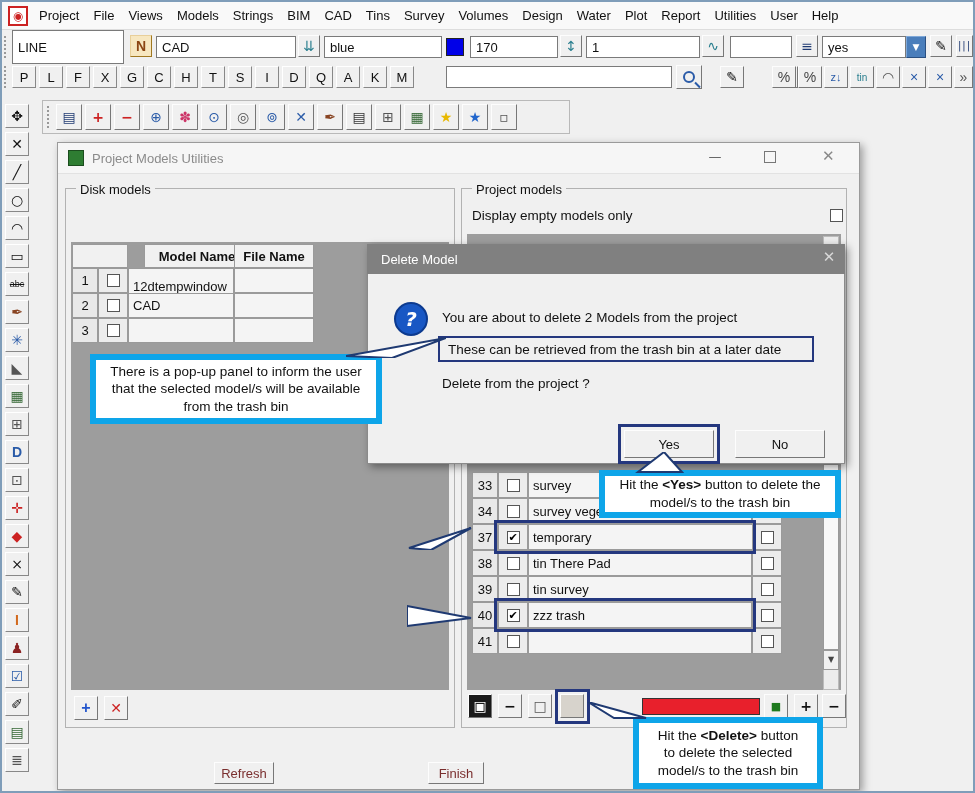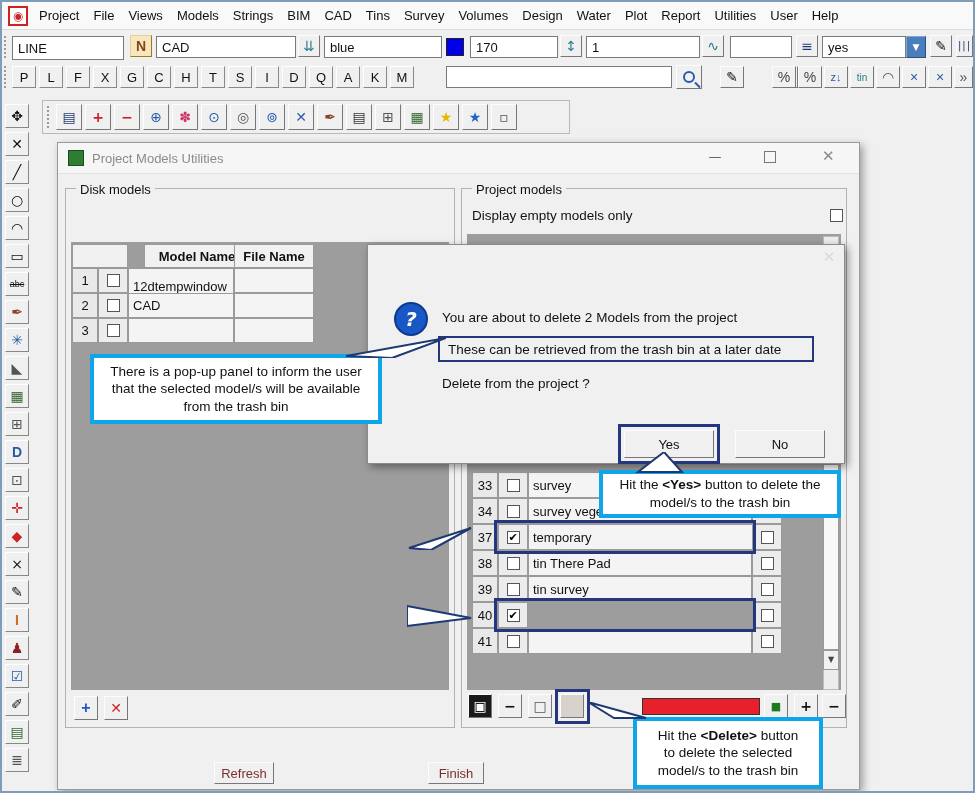--- a/index.html
+++ b/index.html
@@ -13,21 +13,21 @@
   .cb{width:13px;height:13px;background:#fff;border:1px solid #555;display:inline-flex;align-items:center;justify-content:center;font-size:11px;font-weight:bold;color:#000}
   .grip{position:absolute;width:5px;border-left:2px dotted #999;height:22px}
   .menu-item{padding:0 7px;line-height:28px;cursor:default}
   .lbl{position:absolute;background:#f0f0f0;padding:0 4px;font-size:13px;z-index:13}
   .grp{position:absolute;border:1px solid #b2b2b2;z-index:11}
   .cell{position:absolute;border:1px solid #9a9a9a;background:#f4f4f4;display:flex;align-items:center;font-size:13px;z-index:12;padding:0 4px;overflow:hidden;white-space:nowrap}
   .num{background:#e9e9e9;justify-content:center;padding:0}
   .cbcell{background:#ececec;justify-content:center;padding:0}
   .hdr{background:#f1f1f1;font-weight:bold;justify-content:center;padding:0}
   .hl{position:absolute;border:3px solid #24377e;z-index:30;pointer-events:none}
-  .callout{position:absolute;background:#fff;border:4px solid #0ea5e9;display:flex;align-items:center;justify-content:center;text-align:center;font-size:13.5px;line-height:1.3;z-index:40;padding:3px 14px}
+  .callout{position:absolute;background:#fff;border:6px solid #0ea5e9;display:flex;align-items:center;justify-content:center;text-align:center;font-size:13.5px;line-height:1.3;z-index:40;padding:3px 14px}
   .tail{position:absolute;z-index:41}
   .sbtn{width:24px;height:24px;background:#f0f0f0;border:1px solid;border-color:#fff #888 #888 #fff;display:flex;align-items:center;justify-content:center;font-size:14px}
   .z11{z-index:11}.z12{z-index:12}.z21{z-index:21}
   #dialog{position:absolute;left:55px;top:140px;width:803px;height:648px;background:#f0f0f0;border:1px solid #9a9a9a;box-shadow:3px 3px 8px rgba(0,0,0,.35);z-index:10}
   #modal{position:absolute;left:365px;top:242px;width:478px;height:220px;background:#f0f0f0;border:1px solid #8a8a8a;box-shadow:3px 3px 8px rgba(0,0,0,.4);z-index:20}
   .mag{width:12px;height:12px;border:2px solid #2a5ba8;border-radius:50%;position:relative}
   .mag::after{content:"";position:absolute;width:7px;height:2px;background:#2a5ba8;transform:rotate(45deg);left:9px;top:11px}
 </style>
 </head>
 <body>
@@ -51,21 +51,21 @@
         <span class="menu-item">Water</span>
         <span class="menu-item">Plot</span>
         <span class="menu-item">Report</span>
         <span class="menu-item">Utilities</span>
         <span class="menu-item">User</span>
         <span class="menu-item">Help</span>
       </div>
   </div>
 
   <div class="grip" style="left:2px;top:34px"></div>
-  <div class="field" style="left:10px;top:34px;width:112px;height:24px">LINE</div>
+  <div class="field" style="left:10px;top:28px;width:112px;height:34px">LINE</div>
   <div class="btn" style="left:128px;top:33px;width:22px;height:22px;background:#f7e7c0;border-color:#e8cf9a #a07820 #a07820 #e8cf9a;color:#8b4513;font-weight:bold">N</div>
   <div class="field" style="left:154px;top:34px;width:140px;height:22px">CAD</div>
   <div class="btn ic" style="left:296px;top:33px;width:22px;height:22px;color:#2a7f8f">⇊</div>
   <div class="field" style="left:322px;top:34px;width:118px;height:22px">blue</div>
   <div class="abs" style="left:444px;top:36px;width:18px;height:18px;background:#0000e8;border:1px solid #222"></div>
   <div class="field" style="left:468px;top:34px;width:88px;height:22px">170</div>
   <div class="btn ic" style="left:558px;top:33px;width:22px;height:22px;color:#2a7f8f">↕</div>
   <div class="field" style="left:584px;top:34px;width:114px;height:22px">1</div>
   <div class="btn ic" style="left:700px;top:33px;width:22px;height:22px;color:#2a7f8f">∿</div>
   <div class="field" style="left:728px;top:34px;width:62px;height:22px"></div>
@@ -243,20 +243,21 @@
     </div>
   <div class="cell" style="left:526px;top:574px;width:224px;height:26px">tin survey</div>
   <div class="cell cbcell" style="left:750px;top:574px;width:30px;height:26px">
       <span class="cb"></span>
     </div>
 
   <div class="cell num" style="left:470px;top:600px;width:26px;height:26px">40</div>
   <div class="cell cbcell" style="left:496px;top:600px;width:30px;height:26px">
       <span class="cb">✔</span>
     </div>
+  <div class="cell" style="left:526px;top:600px;width:224px;height:26px">zzz trash</div>
   <div class="cell cbcell" style="left:750px;top:600px;width:30px;height:26px">
       <span class="cb"></span>
     </div>
 
   <div class="cell num" style="left:470px;top:626px;width:26px;height:26px">41</div>
   <div class="cell cbcell" style="left:496px;top:626px;width:30px;height:26px">
       <span class="cb"></span>
     </div>
   <div class="cell" style="left:526px;top:626px;width:224px;height:26px"></div>
   <div class="cell cbcell" style="left:750px;top:626px;width:30px;height:26px">
@@ -273,20 +274,23 @@
   <div class="btn z12" style="left:558px;top:692px;width:24px;height:24px;background:#d7d3cc"></div>
   <div class="abs z12" style="left:640px;top:696px;width:118px;height:17px;background:#e8202c;border:1px solid #333"></div>
   <div class="btn z12 ic" style="left:762px;top:692px;width:24px;height:24px;color:#1e7a1e;font-size:11px">■</div>
   <div class="btn z12 ic" style="left:792px;top:692px;width:24px;height:24px;font-weight:bold">+</div>
   <div class="btn z12 ic" style="left:820px;top:692px;width:24px;height:24px;font-weight:bold">−</div>
 
   <div class="btn" style="left:212px;top:760px;width:60px;height:22px;color:#7a2e2e;z-index:11;font-size:13px">Refresh</div>
   <div class="btn" style="left:426px;top:760px;width:56px;height:22px;color:#7a2e2e;z-index:11;font-size:13px">Finish</div>
 
   <div id="modal"></div>
+  <div class="abs z21" style="left:365px;top:242px;width:478px;height:30px;background:#808080;display:flex;align-items:center;padding:0 14px;color:#fff">
+      <span>Delete Model</span>
+    </div>
   <div class="abs z21 ic" style="left:818px;top:248px;width:18px;height:18px;color:#d8d8d8;font-size:15px;text-align:center">✕</div>
   <div class="abs z21 ic" style="left:392px;top:300px;width:34px;height:34px;border-radius:50%;background:#1857c4;border:2px solid #0c3a8f;color:#fff;font-weight:bold;font-size:20px;display:flex;align-items:center;justify-content:center;font-style:italic">?</div>
   <div class="abs z21" style="left:440px;top:308px;font-size:13.5px">You are about to delete 2 Models from the project</div>
   <div class="abs z21" style="left:436px;top:334px;width:376px;height:26px;border:2px solid #24377e;display:flex;align-items:center;padding:0 8px;font-size:13.5px">These can be retrieved from the trash bin at a later date</div>
   <div class="abs z21" style="left:440px;top:374px;font-size:13.5px">Delete from the project ?</div>
   <div class="btn z21" style="left:622px;top:428px;width:90px;height:28px;font-size:13px">Yes</div>
   <div class="btn z21" style="left:733px;top:428px;width:90px;height:28px;font-size:13px">No</div>
 
   <div class="hl" style="left:616px;top:422px;width:102px;height:40px"></div>
   <div class="hl" style="left:492px;top:518px;width:262px;height:34px"></div>

